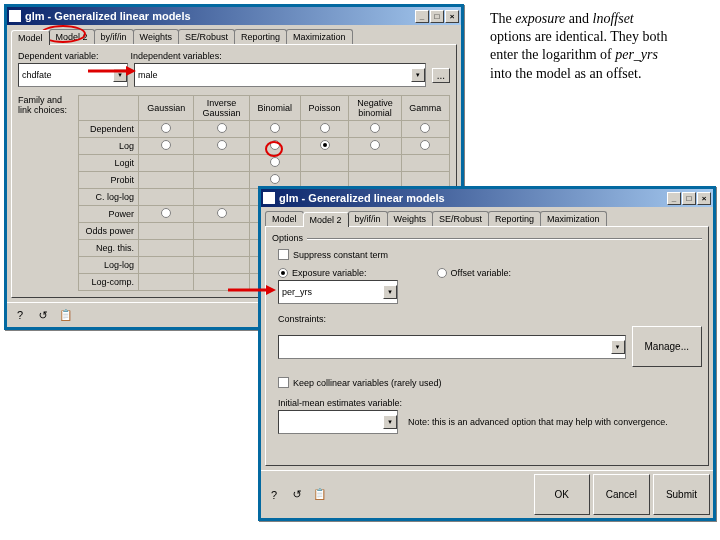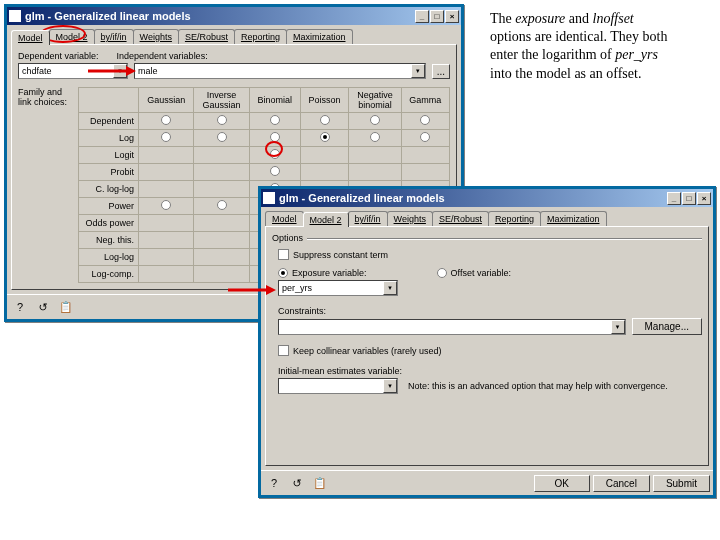--- a/index.html
+++ b/index.html
@@ -51,21 +51,20 @@
   .tab {
     padding: 2px 6px;
     background: #d4d0c8;
     border: 1px solid #808080;
     border-bottom: none;
     border-top-left-radius: 3px;
     border-top-right-radius: 3px;
     margin-right: -1px;
     position: relative;
     white-space: nowrap;
-    text-decoration: underline;
   }
   .tab.active {
     background: #d4d0c8;
     border-color: #fff #404040 #d4d0c8 #fff;
     z-index: 2;
     top: 1px;
   }
   .panel {
     margin: 0 4px 4px 4px;
     border: 1px solid #fff;
@@ -76,21 +75,21 @@
     position: relative;
   }
   .label { font-size: 9px; }
   .combo {
     display: inline-flex;
     align-items: center;
     background: #fff;
     border: 1px solid #808080;
     border-top-color: #404040;
     border-left-color: #404040;
-    height: 16px;
+    height: 24px;
     font-size: 9px;
     padding-left: 3px;
   }
   .combo .arrow {
     width: 14px; height: 14px;
     background: #d4d0c8;
     border: 1px solid #fff;
     border-right-color: #404040;
     border-bottom-color: #404040;
     display: flex; align-items: center; justify-content: center;
@@ -143,21 +142,21 @@
     border-top: 1px solid #fff;
     align-items: center;
   }
   .icon-btn {
     width: 20px; height: 18px;
     border: 1px solid #d4d0c8;
     display: flex; align-items: center; justify-content: center;
     font-size: 11px;
   }
   .btn {
-    padding: 2px 12px;
+    padding: 14px 12px;
     background: #d4d0c8;
     border: 1px solid #fff;
     border-right-color: #404040;
     border-bottom-color: #404040;
     font-size: 10px;
     min-width: 56px;
     text-align: center;
   }
   .circle-annot {
     position: absolute;
@@ -200,21 +199,21 @@
   <div class="tabrow">
     <span class="tab active">Model</span>
     <span class="tab">Model 2</span>
     <span class="tab">by/if/in</span>
     <span class="tab">Weights</span>
     <span class="tab">SE/Robust</span>
     <span class="tab">Reporting</span>
     <span class="tab">Maximization</span>
   </div>
   <div class="panel">
-    <div class="row" style="gap:6px; margin-bottom:2px;">
+    <div class="row" style="gap:20px; margin-bottom:2px;">
       <span class="label">Dependent variable:</span>
       <span class="label" style="margin-left:12px;">Independent variables:</span>
     </div>
     <div class="row" style="gap:6px; margin-bottom:8px;">
       <span class="combo" style="width:110px;">
         <span>chdfate</span>
         <span class="arrow">▾</span>
       </span>
       <span class="combo" style="flex:1;">
         <span>male</span>

